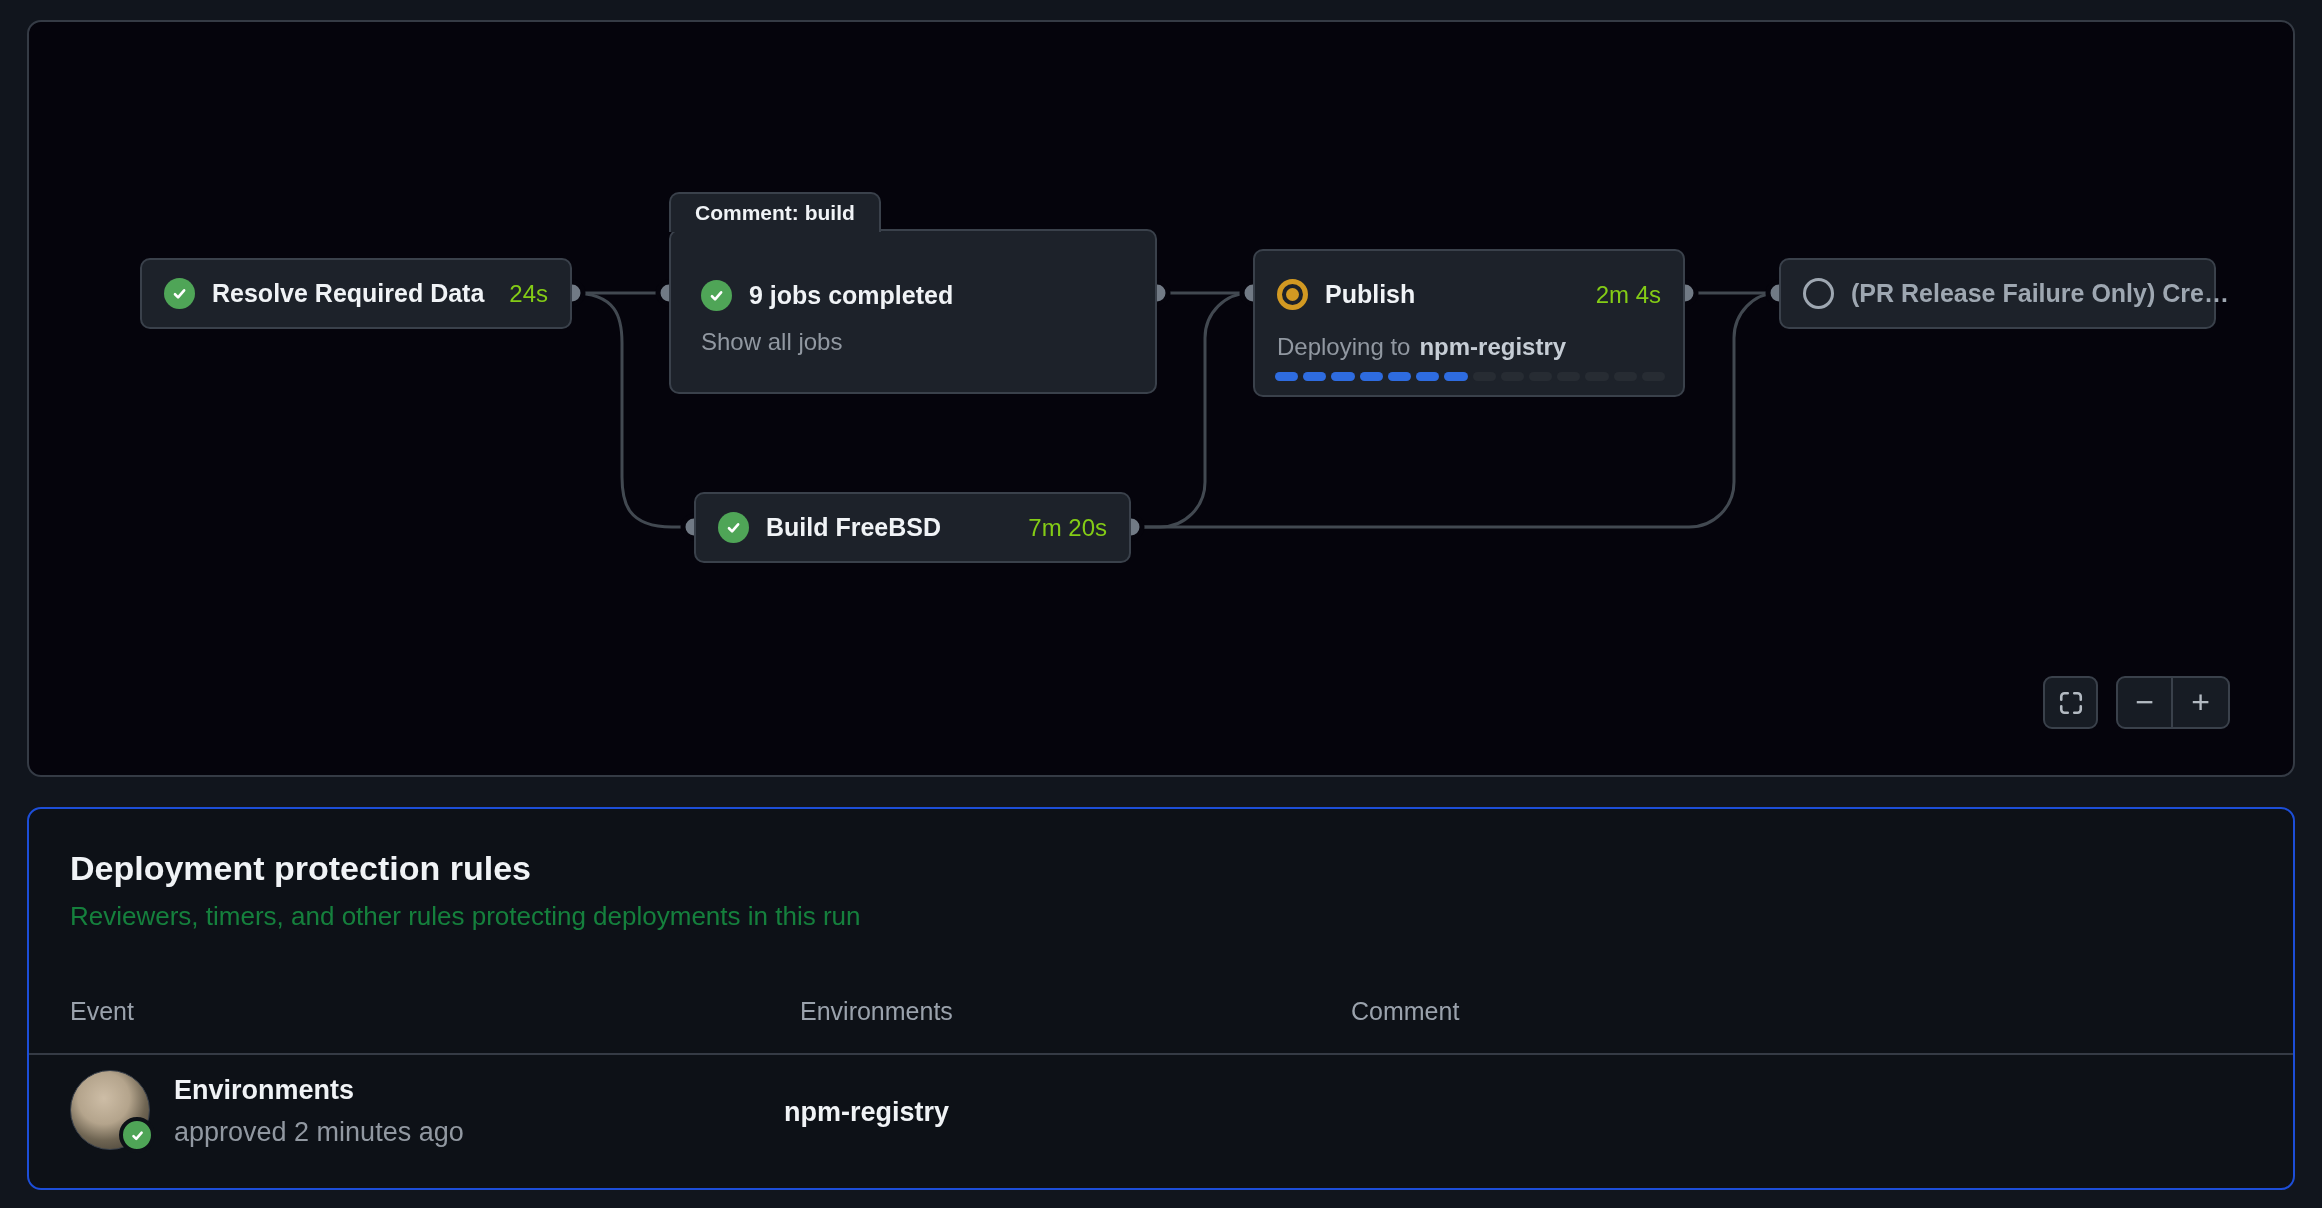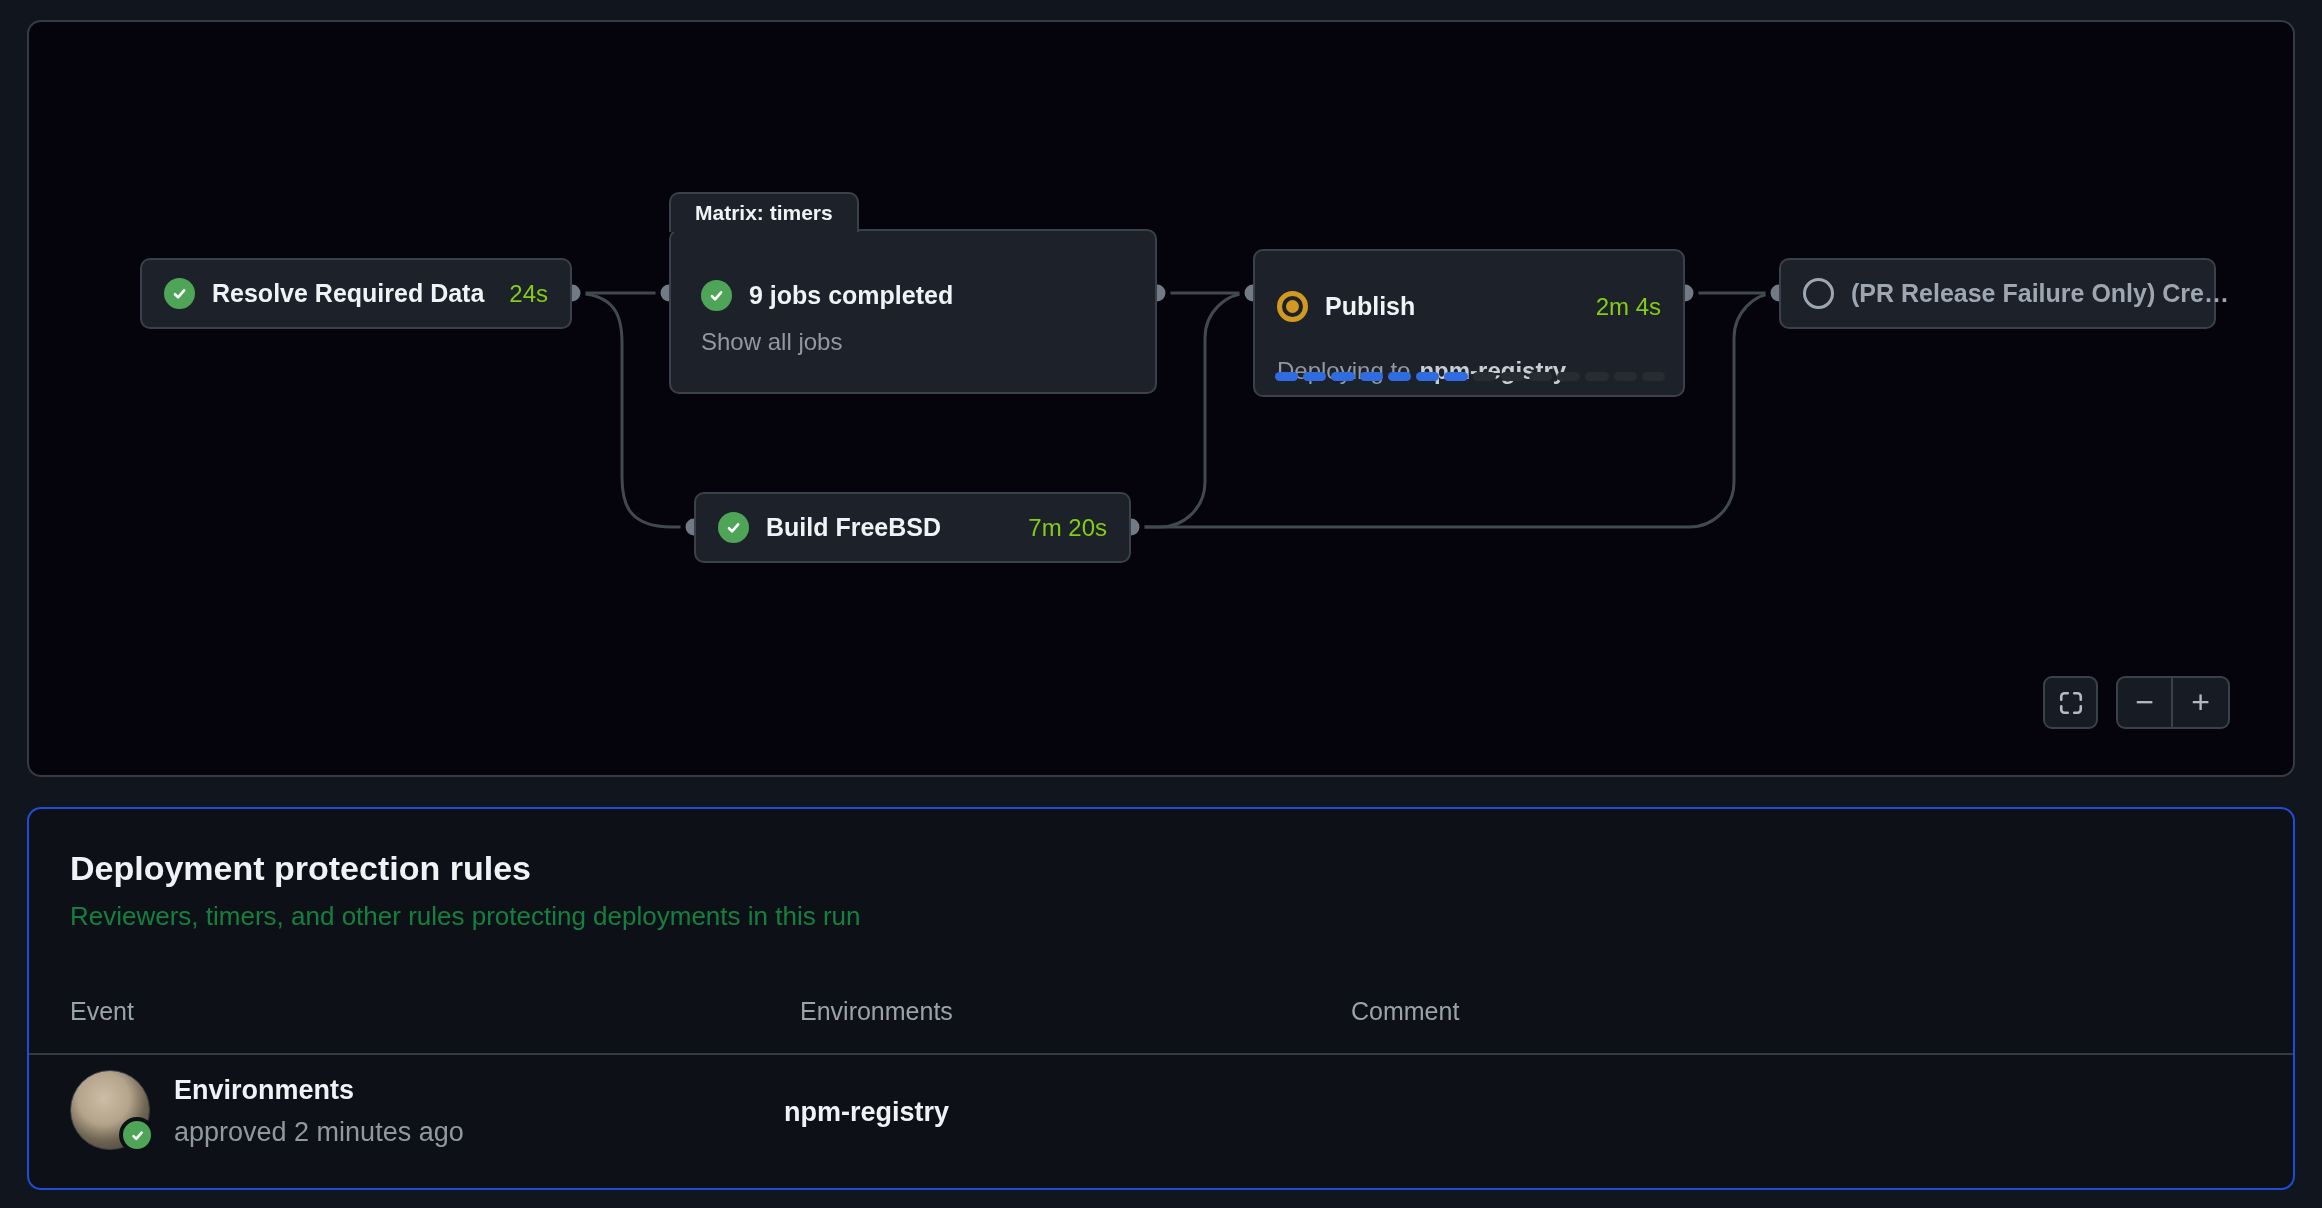--- a/index.html
+++ b/index.html
@@ -20,21 +20,21 @@
   .wf-trigger{font-size:24px;color:#9198a1;margin-top:9px;line-height:28px;}
 
   svg.edges{position:absolute;left:0;top:0;pointer-events:none;}
   .edge{fill:none;stroke:#424951;stroke-width:3px;}
   .dot{fill:#717a85;stroke:#05040c;stroke-width:5px;}
 
   .node{
     position:absolute;background:#1d222a;border:2px solid #3a414b;border-radius:10px;
     cursor:pointer;
   }
-  .node-row{display:flex;align-items:center;gap:17px;height:100%;padding:12px 22px;}
+  .node-row{display:flex;align-items:center;gap:17px;height:100%;padding:0 22px;}
   .node-label{font-size:25px;font-weight:700;color:#f0f3f6;white-space:nowrap;}
   .node-label.pending{color:#9ea7b1;font-weight:600;}
   .node-duration{margin-left:auto;font-size:24px;color:#84cc16;white-space:nowrap;}
 
   .status-circle{width:31px;height:31px;border-radius:50%;flex:none;display:flex;align-items:center;justify-content:center;}
   .status-success{background:#4fa557;}
   .status-pending{background:transparent;border:3px solid #9ea7b1;}
   .status-progress{border:5px solid #d29922;position:relative;}
   .status-progress::after{content:"";position:absolute;left:50%;top:50%;width:13px;height:13px;margin:-6.5px 0 0 -6.5px;border-radius:50%;background:#d29922;}
 
@@ -116,21 +116,21 @@
           <svg width="19" height="19" viewBox="0 0 16 16">
               <path d="M4.2 8.6 l2.6 2.6 L11.9 5.3" stroke="#ffffff" stroke-width="2.2" fill="none" stroke-linecap="round" stroke-linejoin="round"></path>
             </svg>
         </span>
         <span class="node-label">Resolve Required Data</span>
         <span class="node-duration">24s</span>
       </div>
     </div>
 
     <div class="matrix-tab">
-      <span class="matrix-tab-label">Matrix: timers</span>
+      <span class="matrix-tab-label">Comment: build</span>
     </div>
     <div class="node matrix-card">
       <div class="matrix-title-row">
         <span class="status-circle status-success">
           <svg width="19" height="19" viewBox="0 0 16 16">
               <path d="M4.2 8.6 l2.6 2.6 L11.9 5.3" stroke="#ffffff" stroke-width="2.2" fill="none" stroke-linecap="round" stroke-linejoin="round"></path>
             </svg>
         </span>
         <span class="node-label">9 jobs completed</span>
       </div>

